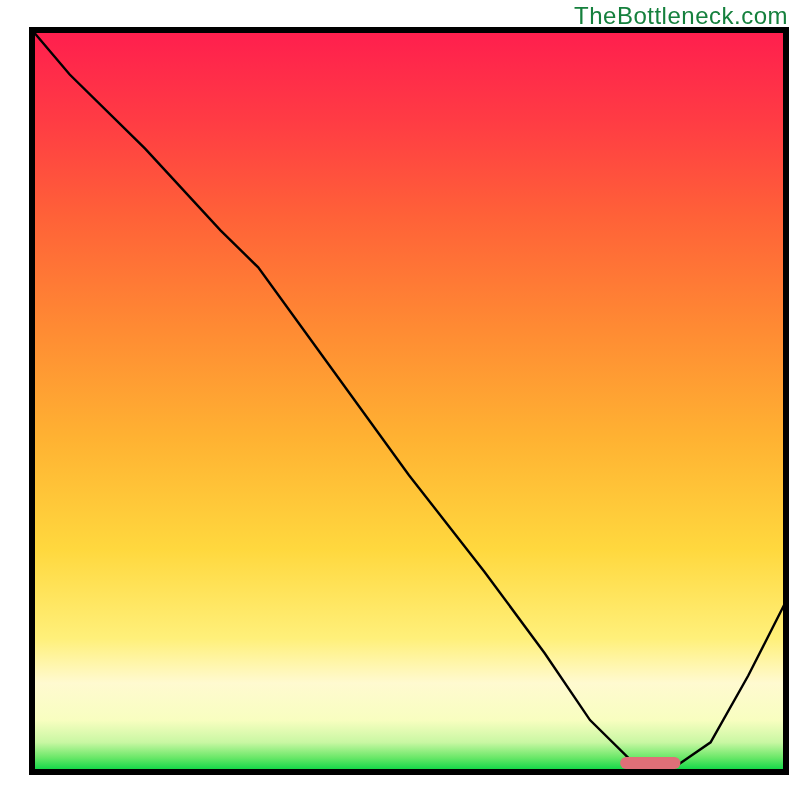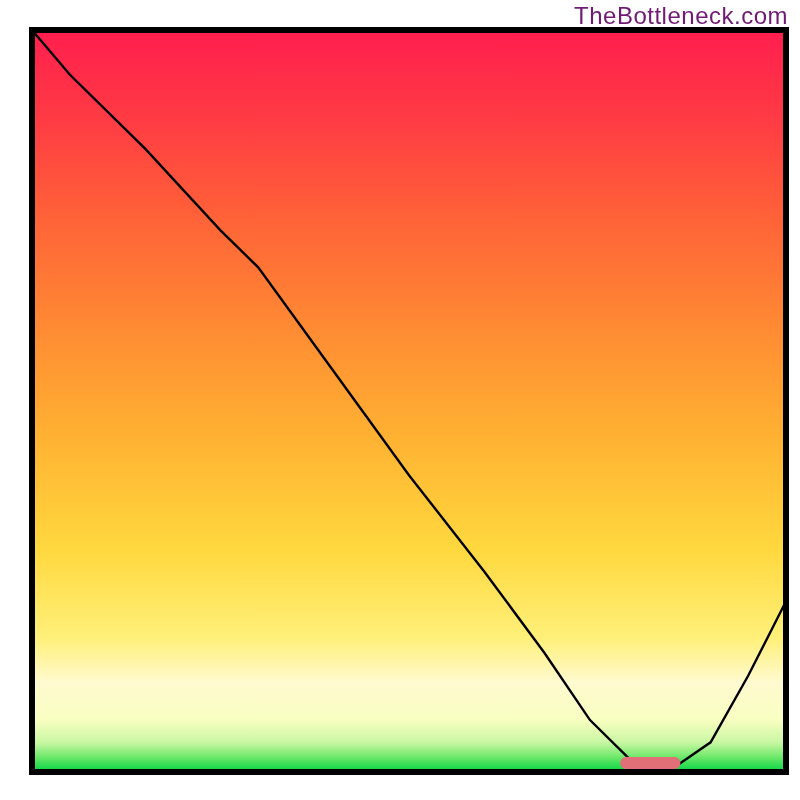--- a/index.html
+++ b/index.html
@@ -12,21 +12,21 @@
   }
   .container {
     position: relative;
     width: 800px;
     height: 800px;
   }
   .watermark {
     position: absolute;
     top: 2px;
     right: 12px;
-    color: #701a75;
+    color: #15803d;
     font-size: 24px;
     font-weight: 500;
     letter-spacing: 0.5px;
   }
   svg {
     display: block;
   }
 </style>
 </head>
 <body>

